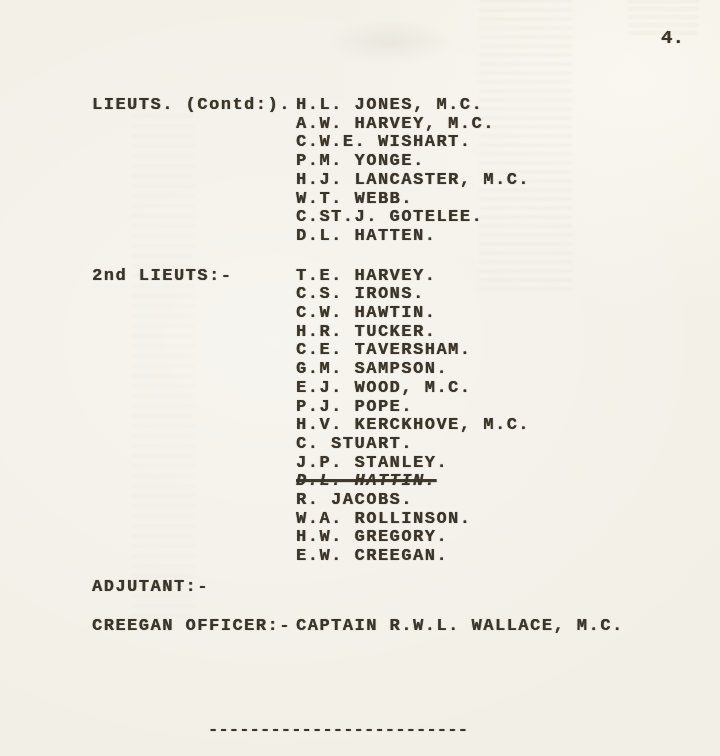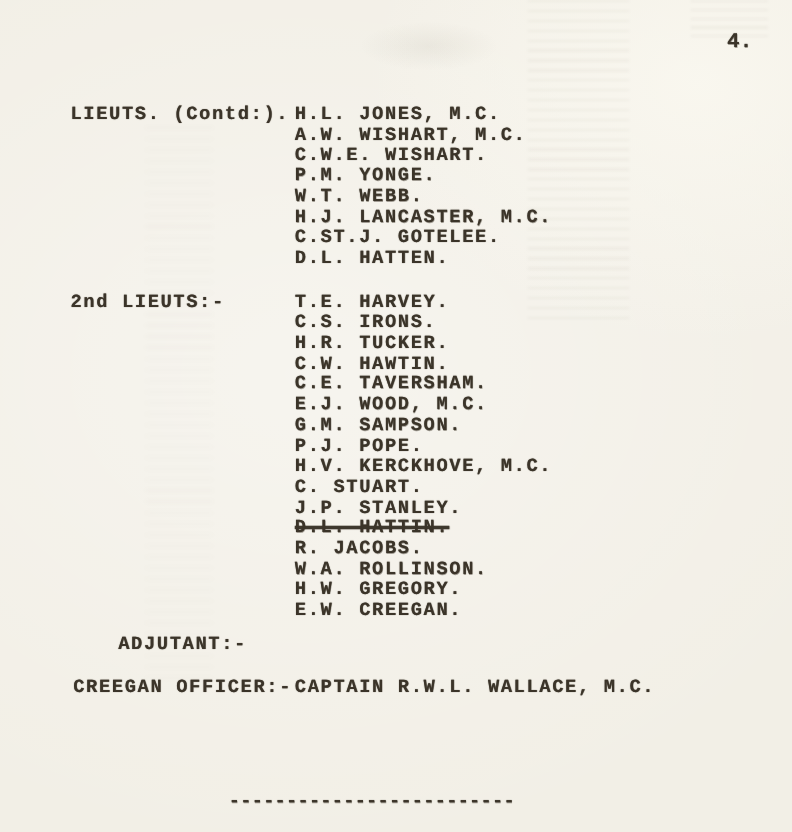--- a/index.html
+++ b/index.html
@@ -71,38 +71,39 @@
     font-size: 19px;
     letter-spacing: 0;
   }
 
   .content {
     position: absolute;
     left: 0;
     top: 96px;
     width: 100%;
     box-sizing: border-box;
-    padding-left: 64px;
+    padding-left: 92px;
     font-size: 17px;
     line-height: 18.7px;
     letter-spacing: 1.5px;
     white-space: nowrap;
   }
   .section { display: flex; margin-bottom: 21px; }
   .section:last-of-type { margin-bottom: 12px; justify-content: center; }
   .section .label { flex: 0 0 204px; }
   .names { flex: 1; }
 
   .officer-row { display: flex; margin-bottom: 20px; }
-  .officer-row .label { flex: 0 0 204px; text-align: center; }
+  .officer-row .label { flex: 0 0 204px; }
 
   .struck {
     text-decoration: line-through;
     text-decoration-thickness: 2.5px;
     text-decoration-color: rgba(59,52,41,0.9);
+    font-style: italic;
   }
 
   .divider {
     position: absolute;
     left: 208px;
     top: 720px;
     font-size: 17px;
     letter-spacing: 0.2px;
     word-spacing: 0;
   }
@@ -116,39 +117,39 @@
 <div class="bleed-c"></div>
 
 <div class="page-number typed">4.</div>
 
 <main class="content typed">
   <div id="sections">
       <section class="section">
         <div class="label">LIEUTS. (Contd:).</div>
         <div class="names">
           <div class="name">H.L. JONES, M.C.</div>
-          <div class="name">A.W. WISHART, M.C.</div>
+          <div class="name">A.W. HARVEY, M.C.</div>
           <div class="name">C.W.E. WISHART.</div>
           <div class="name">P.M. YONGE.</div>
+          <div class="name">H.J. LANCASTER, M.C.</div>
           <div class="name">W.T. WEBB.</div>
-          <div class="name">H.J. LANCASTER, M.C.</div>
           <div class="name">C.ST.J. GOTELEE.</div>
           <div class="name">D.L. HATTEN.</div>
         </div>
       </section>
       <section class="section">
         <div class="label">2nd LIEUTS:-</div>
         <div class="names">
           <div class="name">T.E. HARVEY.</div>
           <div class="name">C.S. IRONS.</div>
+          <div class="name">C.W. HAWTIN.</div>
           <div class="name">H.R. TUCKER.</div>
-          <div class="name">C.W. HAWTIN.</div>
           <div class="name">C.E. TAVERSHAM.</div>
+          <div class="name">G.M. SAMPSON.</div>
           <div class="name">E.J. WOOD, M.C.</div>
-          <div class="name">G.M. SAMPSON.</div>
           <div class="name">P.J. POPE.</div>
           <div class="name">H.V. KERCKHOVE, M.C.</div>
           <div class="name">C. STUART.</div>
           <div class="name">J.P. STANLEY.</div>
           <div class="name struck">D.L. HATTIN.</div>
           <div class="name">R. JACOBS.</div>
           <div class="name">W.A. ROLLINSON.</div>
           <div class="name">H.W. GREGORY.</div>
           <div class="name">E.W. CREEGAN.</div>
         </div>

